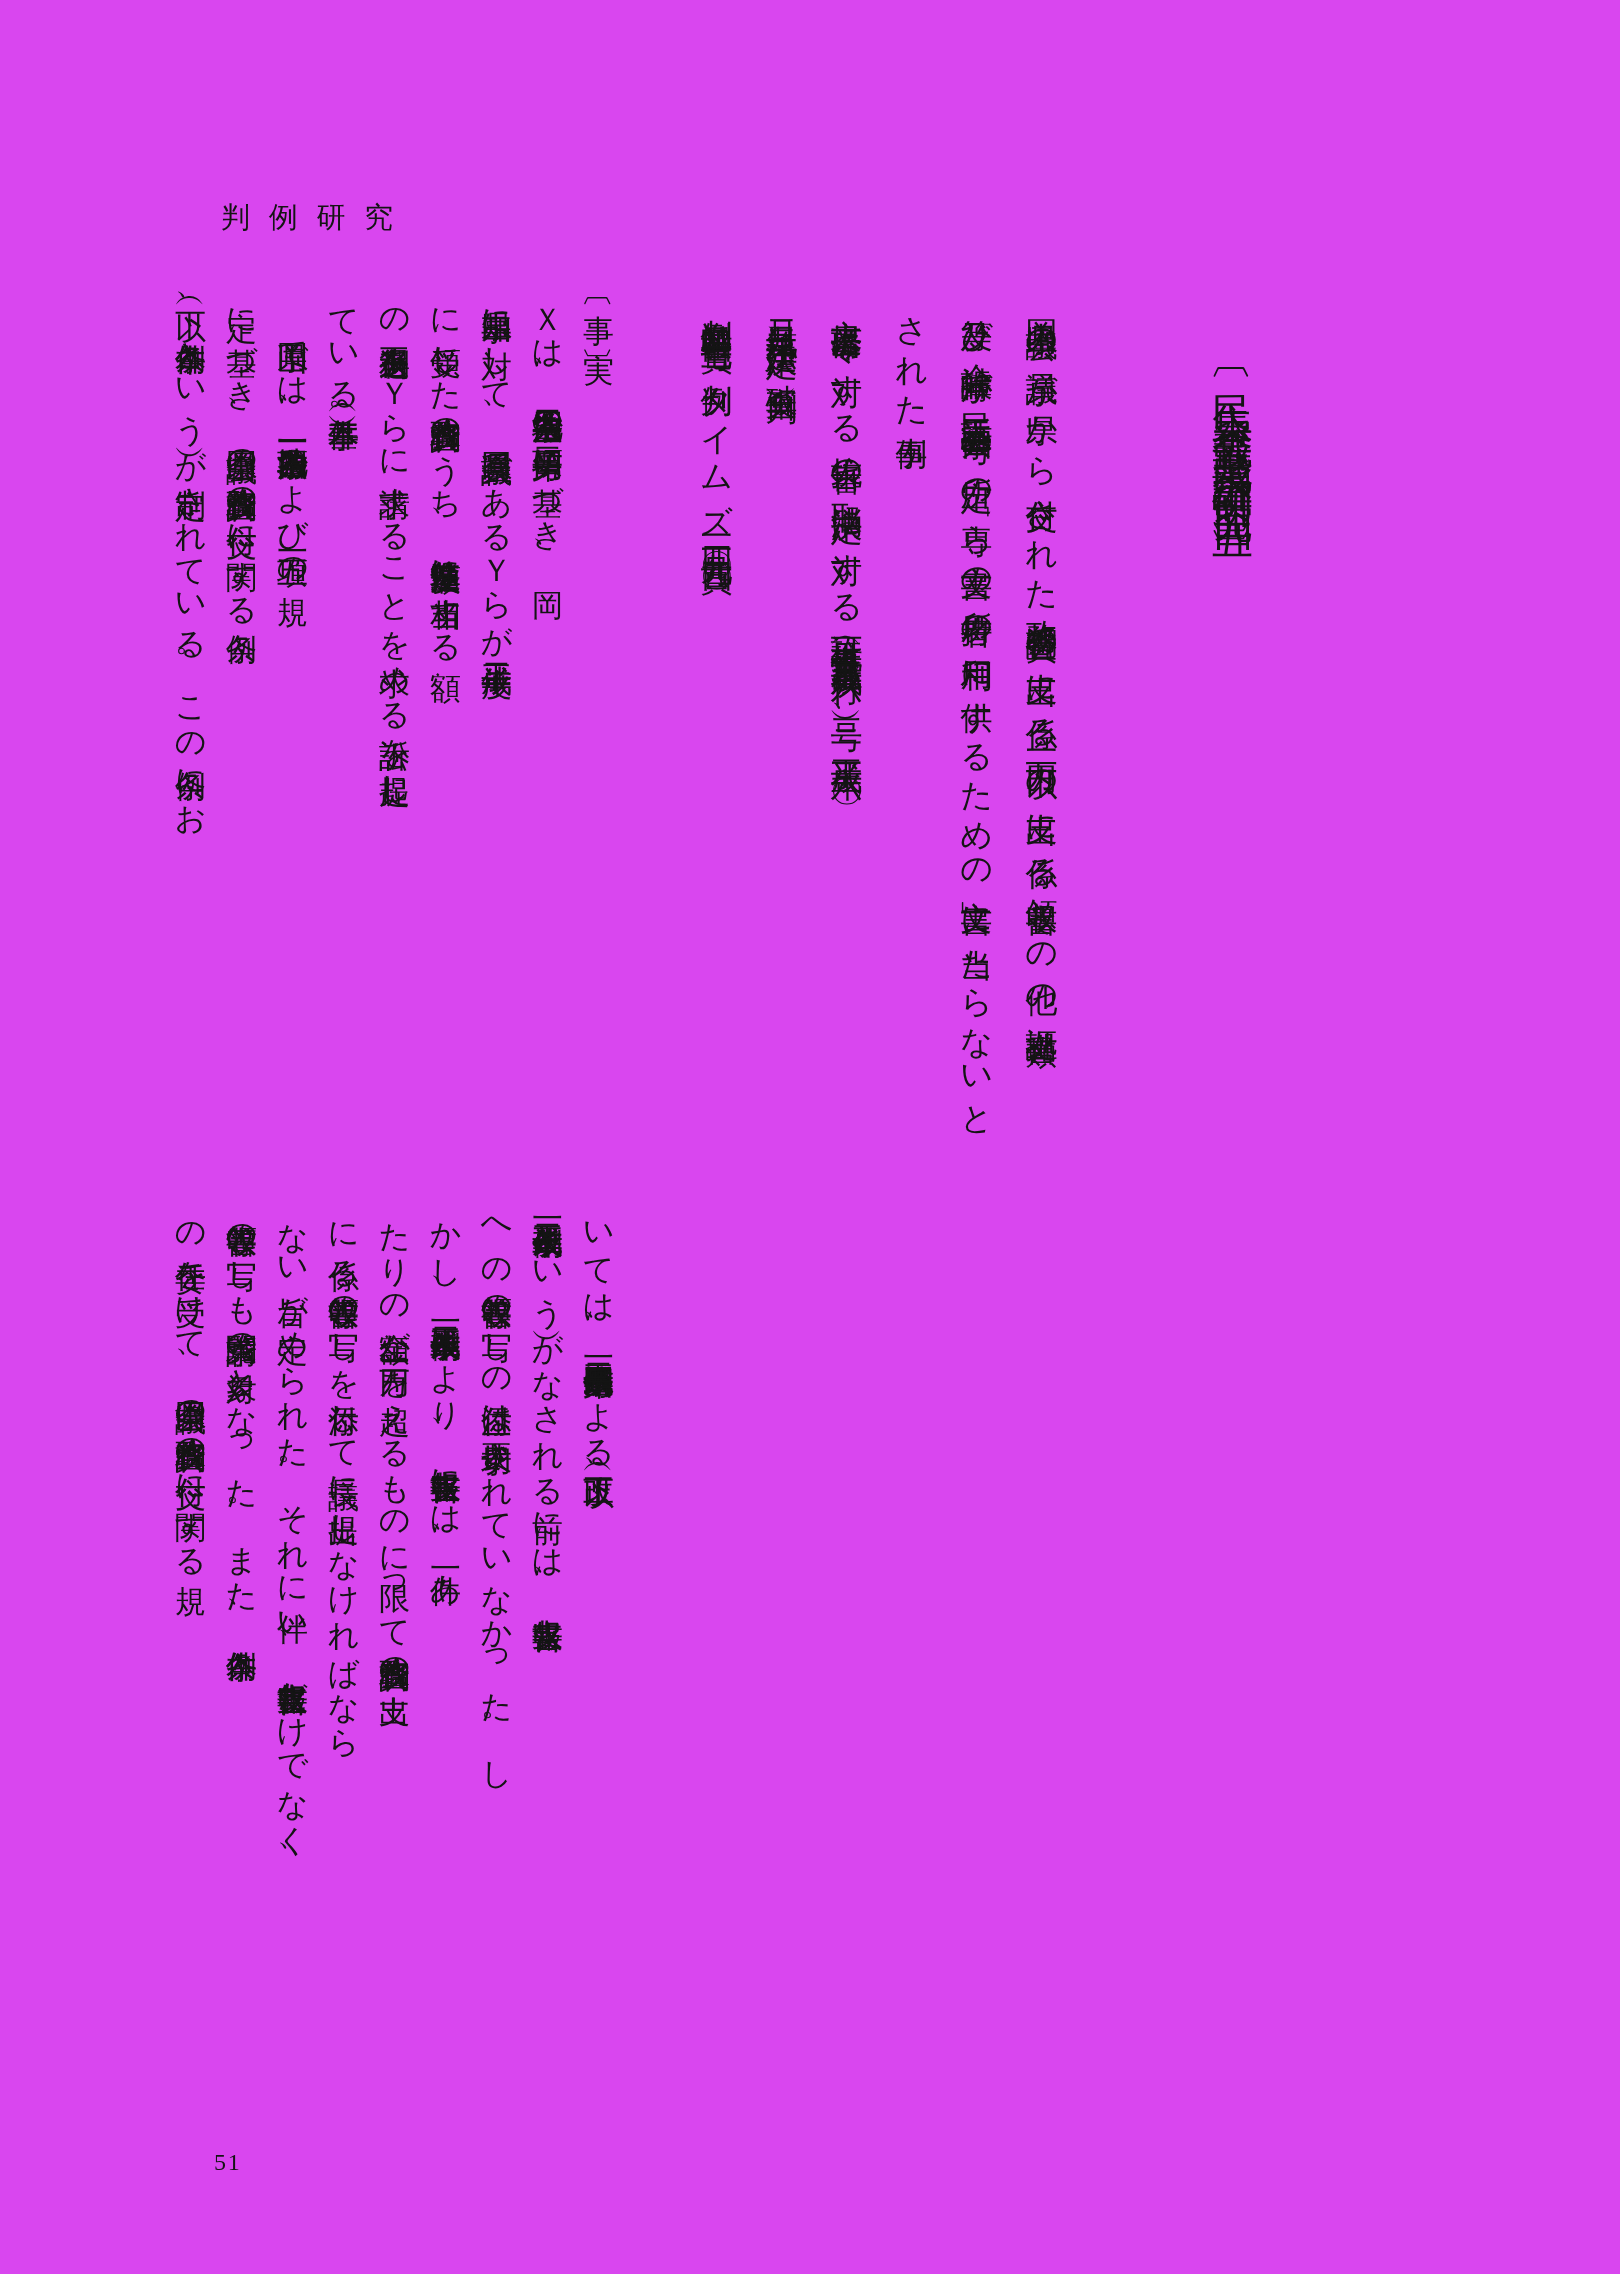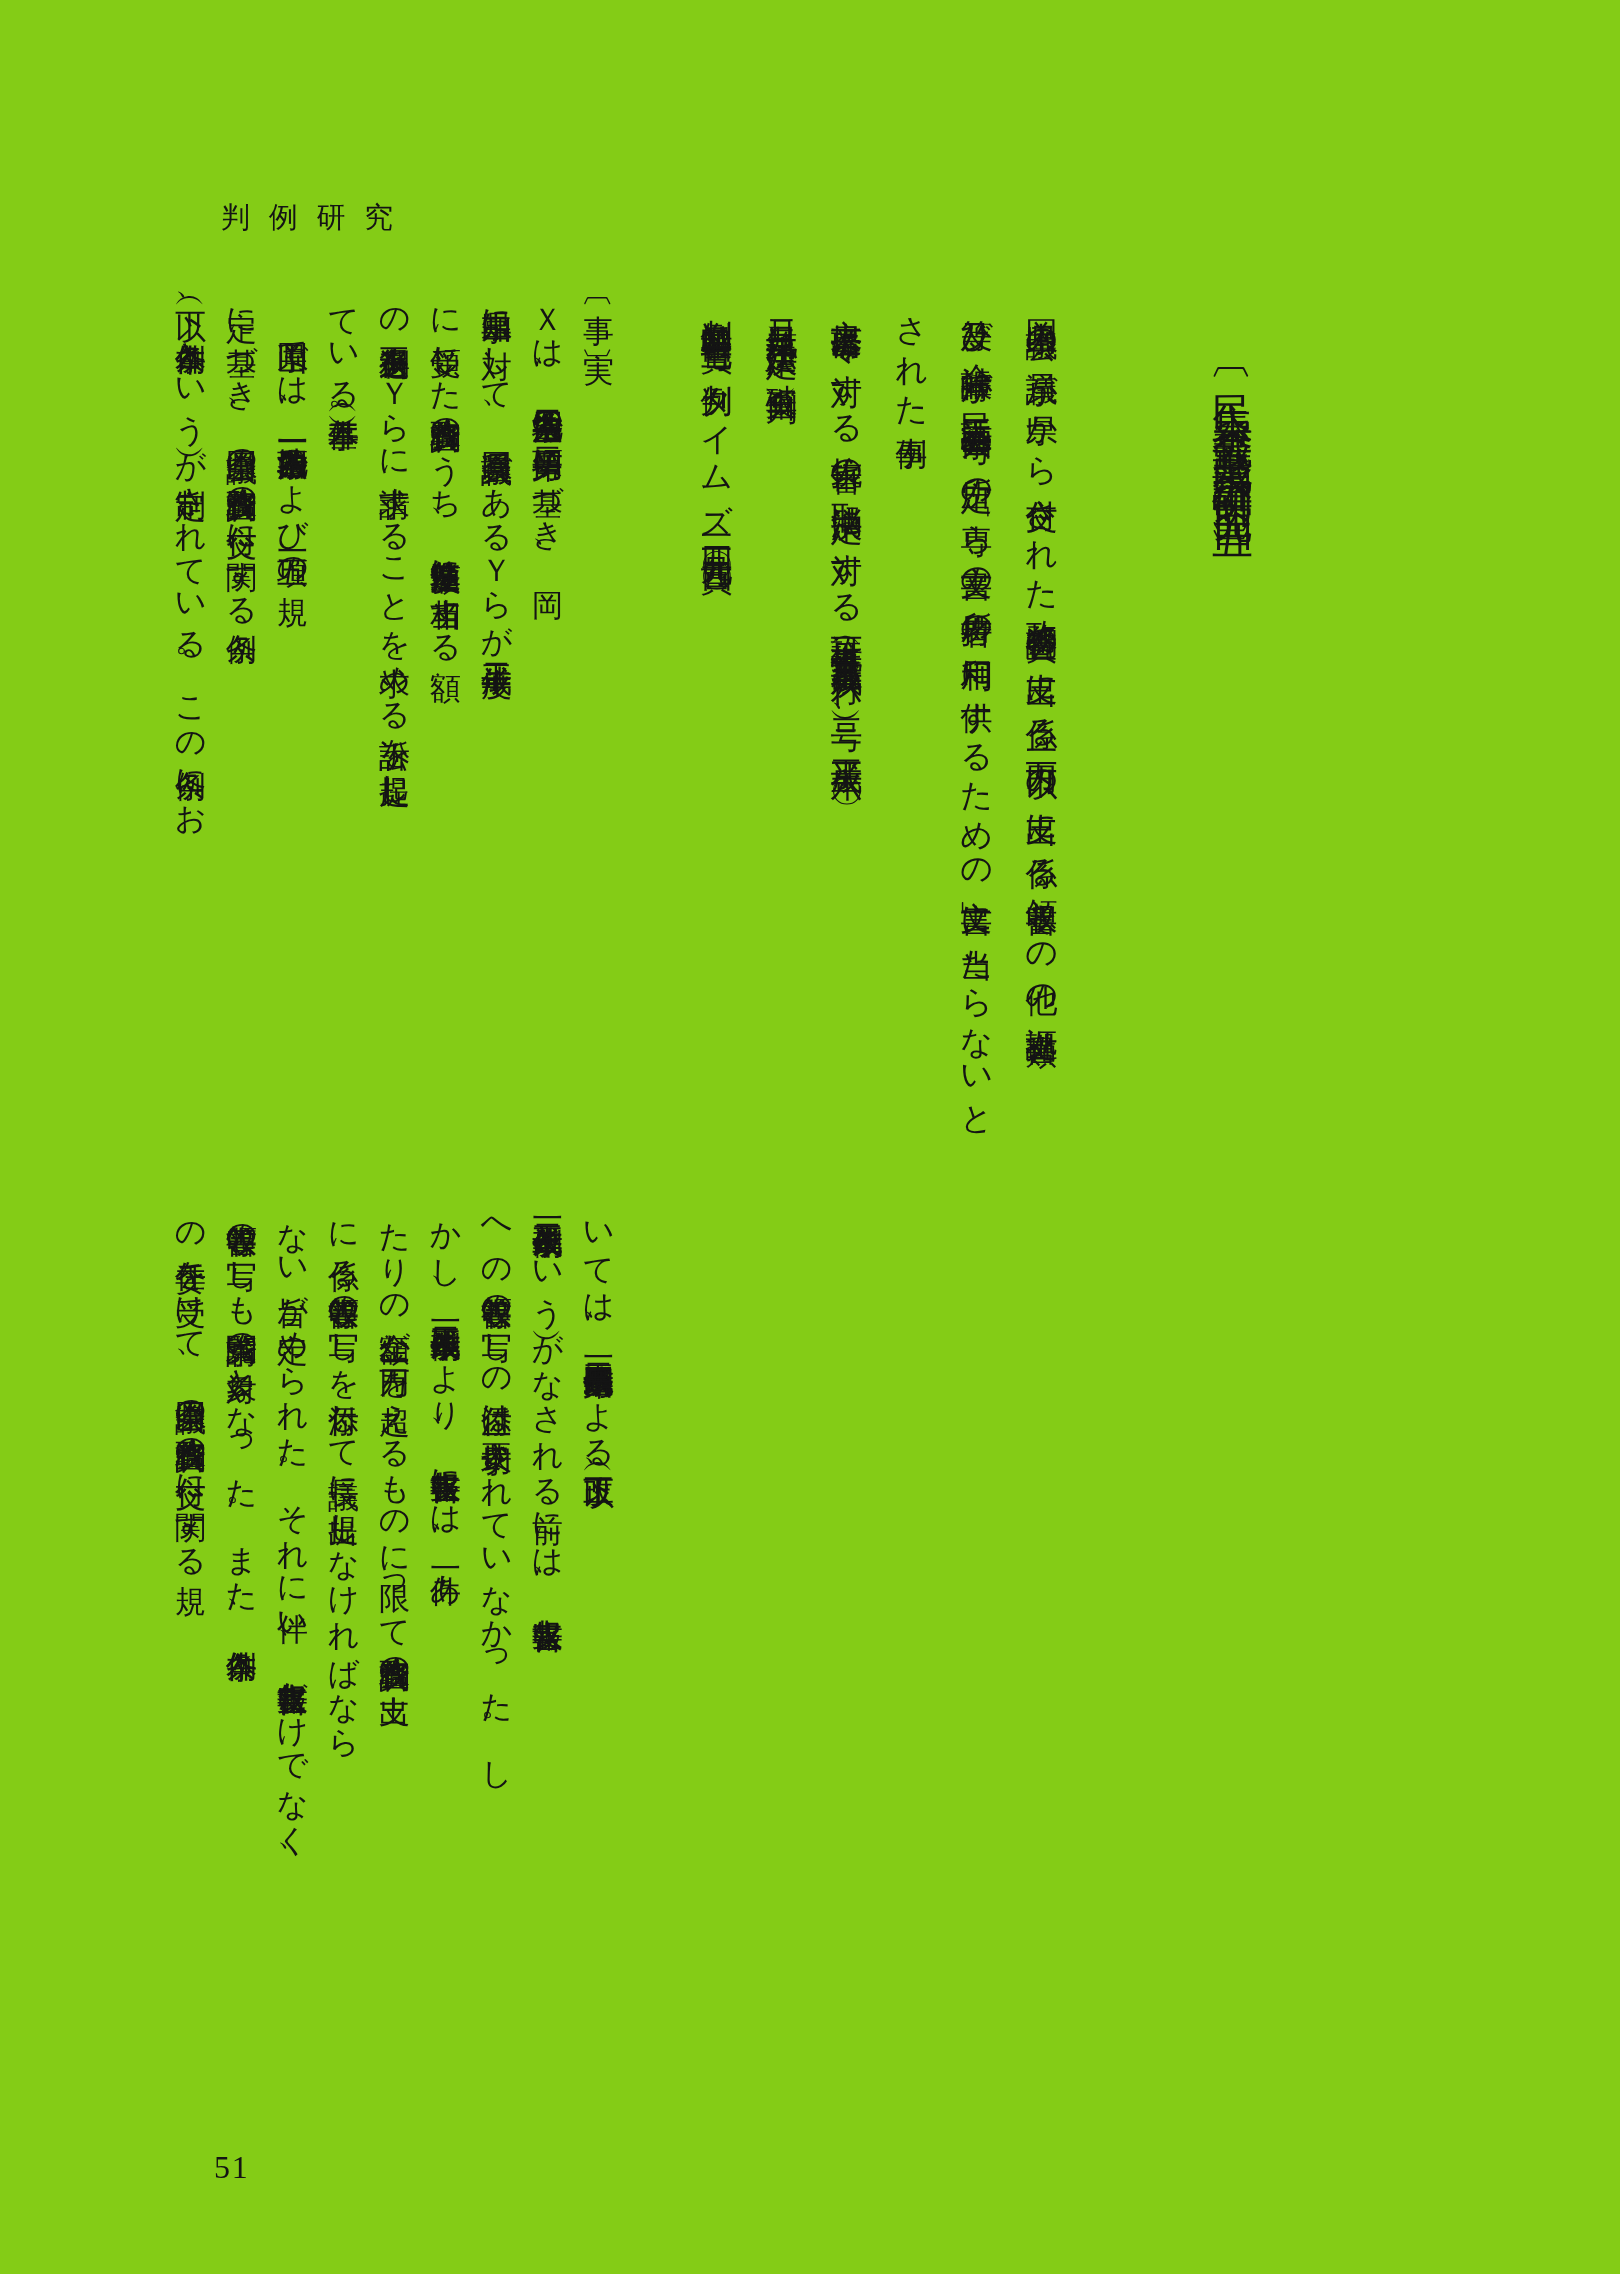--- a/index.html
+++ b/index.html
@@ -1,21 +1,21 @@
 <!DOCTYPE html>
 <html lang="ja" style="font-size:14.3px"><head>
 <meta charset="utf-8">
 <style>
   html, body { margin: 0; padding: 0; background: #e8e8e8; }
   .page {
     position: relative;
     width: 1621px;
     height: 2274px;
     margin: 0 auto;
-    background: #84cc16;
+    background: #d946ef;
     color: #141414;
     font-family: "Liberation Serif", serif;
     overflow: hidden;
   }
   
   .running-header {
     position: absolute;
     top: 198px;
     left: 221px;
     font-size: 29px;
@@ -74,21 +74,21 @@
     margin: 0;
     font-size: 31px;
     letter-spacing: 0.4px;
     line-height: 51px;
     white-space: nowrap;
   }
   .page-number {
     position: absolute;
     top: 2149px;
     left: 214px;
-    font-size: 32px;
+    font-size: 24px;
     letter-spacing: 1.8px;
   }
 </style>
 </head>
 <body>
 
 <div class="page">
 
   <div class="running-header">判例研究</div>
 

